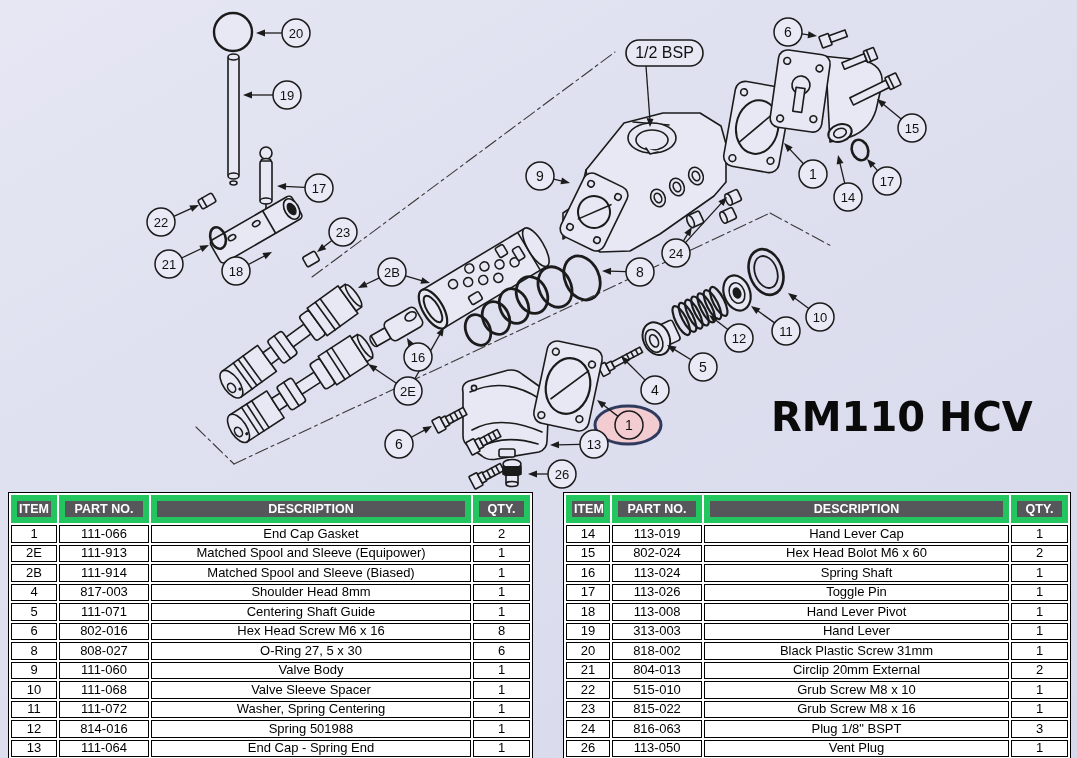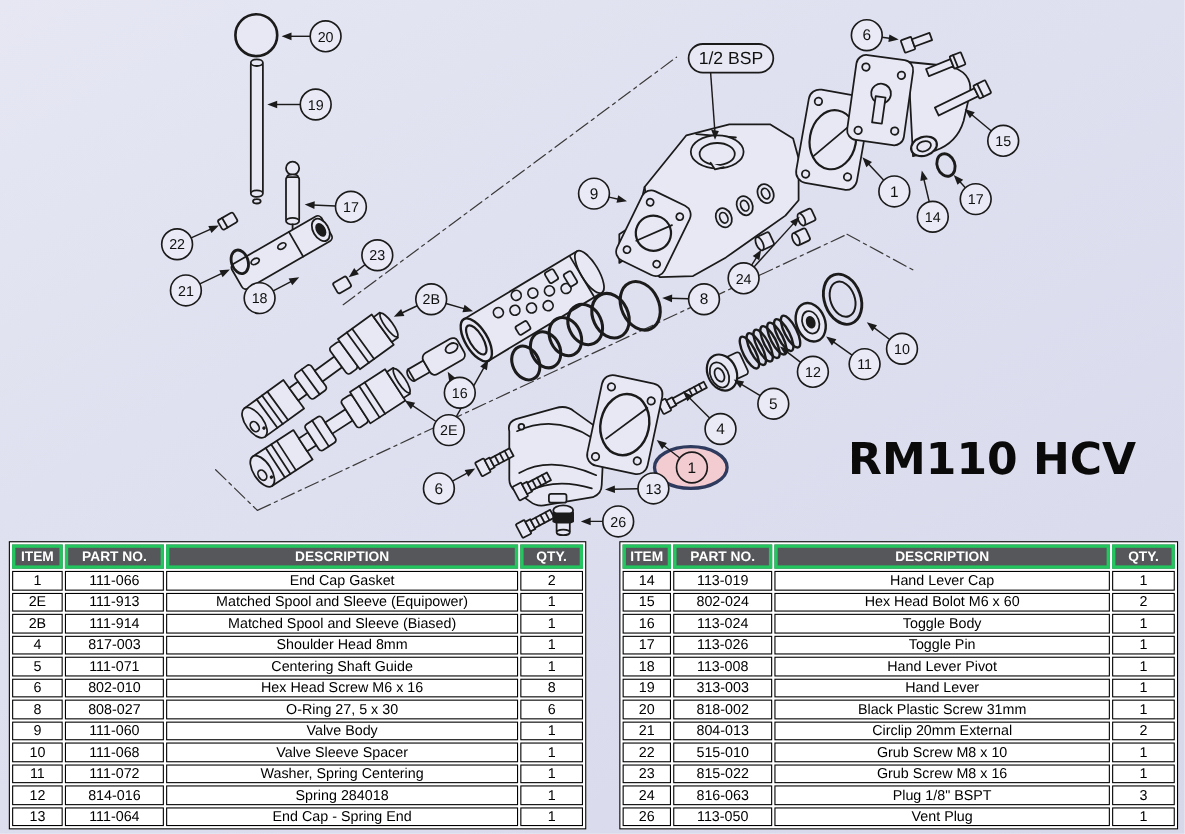--- a/index.html
+++ b/index.html
@@ -11,21 +11,21 @@
   .stage{position:relative;width:1077px;height:758px;}
   svg.diagram{position:absolute;left:0;top:0;}
   table.parts{
     position:absolute;border-collapse:separate;border-spacing:2px;
     background:#fff;border:1px solid #000;table-layout:fixed;
   }
   #tableL{left:8px;top:492px;width:525px;}
   #tableR{left:563px;top:492px;width:508px;}
   table.parts th{
     background:#56575b;color:#fff;font-weight:bold;font-size:12.5px;
-    border:3px solid #22c55e;height:16px;padding:0 2px;line-height:1;
+    border:6px solid #22c55e;height:16px;padding:0 2px;line-height:1;
   }
   table.parts td{
     border:1px solid #000;background:#fff;color:#000;
     font-size:13px;text-align:center;height:15.5px;padding:0 2px;line-height:1.05;
     white-space:nowrap;overflow:hidden;
   }
 </style>
 </head>
 <body>
 
@@ -518,21 +518,21 @@
           <td>1</td>
         </tr>
         <tr>
           <td>5</td>
           <td>111-071</td>
           <td>Centering Shaft Guide</td>
           <td>1</td>
         </tr>
         <tr>
           <td>6</td>
-          <td>802-010</td>
+          <td>802-016</td>
           <td>Hex Head Screw M6 x 16</td>
           <td>8</td>
         </tr>
         <tr>
           <td>8</td>
           <td>808-027</td>
           <td>O-Ring 27, 5 x 30</td>
           <td>6</td>
         </tr>
         <tr>
@@ -549,21 +549,21 @@
         </tr>
         <tr>
           <td>11</td>
           <td>111-072</td>
           <td>Washer, Spring Centering</td>
           <td>1</td>
         </tr>
         <tr>
           <td>12</td>
           <td>814-016</td>
-          <td>Spring 284018</td>
+          <td>Spring 501988</td>
           <td>1</td>
         </tr>
         <tr>
           <td>13</td>
           <td>111-064</td>
           <td>End Cap - Spring End</td>
           <td>1</td>
         </tr>
       </tbody>
 </table>
@@ -592,21 +592,21 @@
         </tr>
         <tr>
           <td>15</td>
           <td>802-024</td>
           <td>Hex Head Bolot M6 x 60</td>
           <td>2</td>
         </tr>
         <tr>
           <td>16</td>
           <td>113-024</td>
-          <td>Toggle Body</td>
+          <td>Spring Shaft</td>
           <td>1</td>
         </tr>
         <tr>
           <td>17</td>
           <td>113-026</td>
           <td>Toggle Pin</td>
           <td>1</td>
         </tr>
         <tr>
           <td>18</td>

